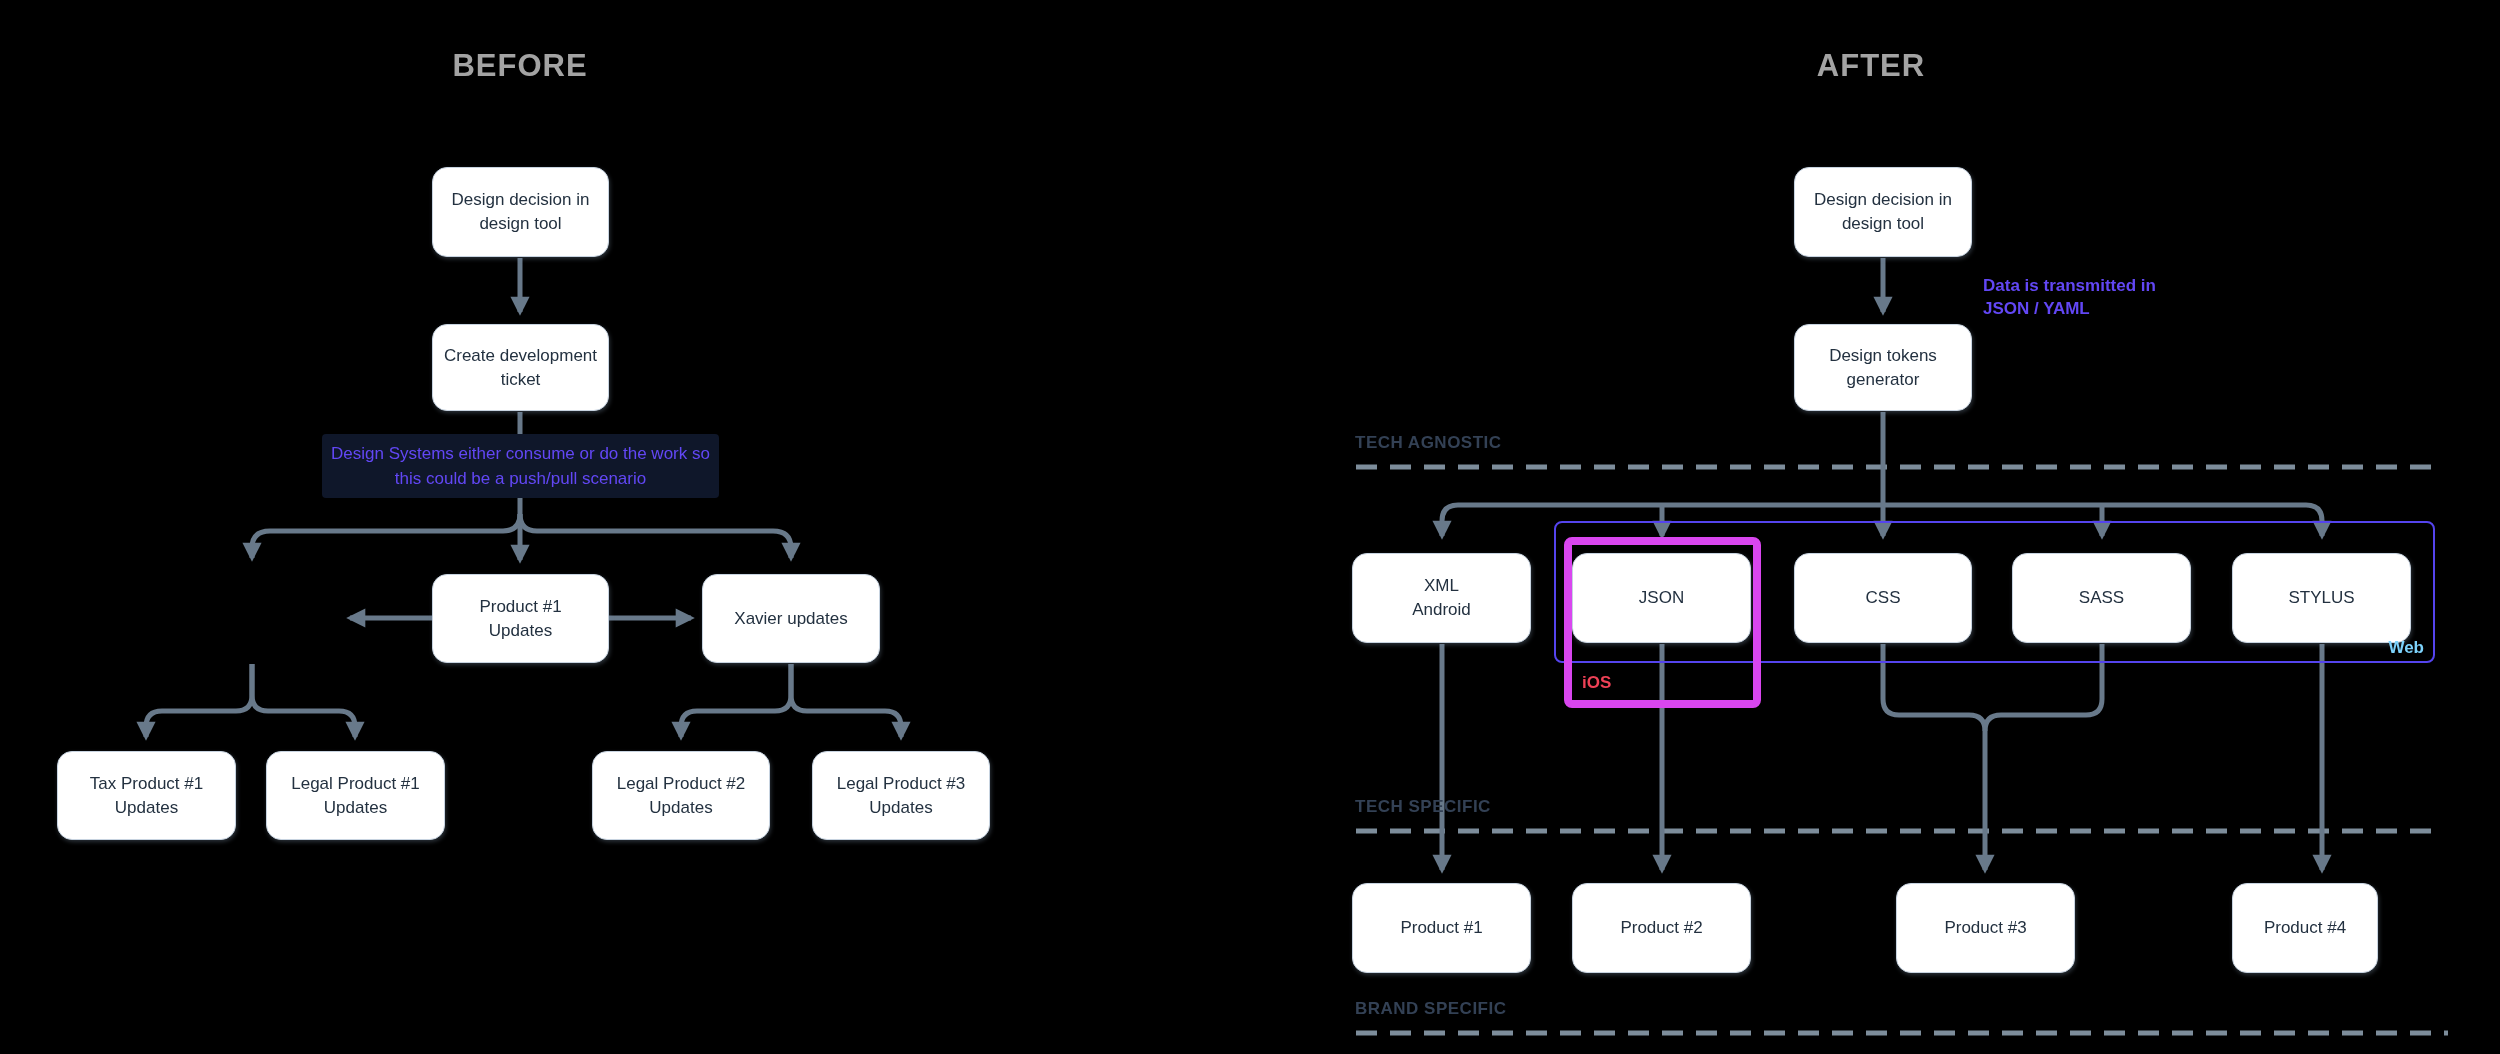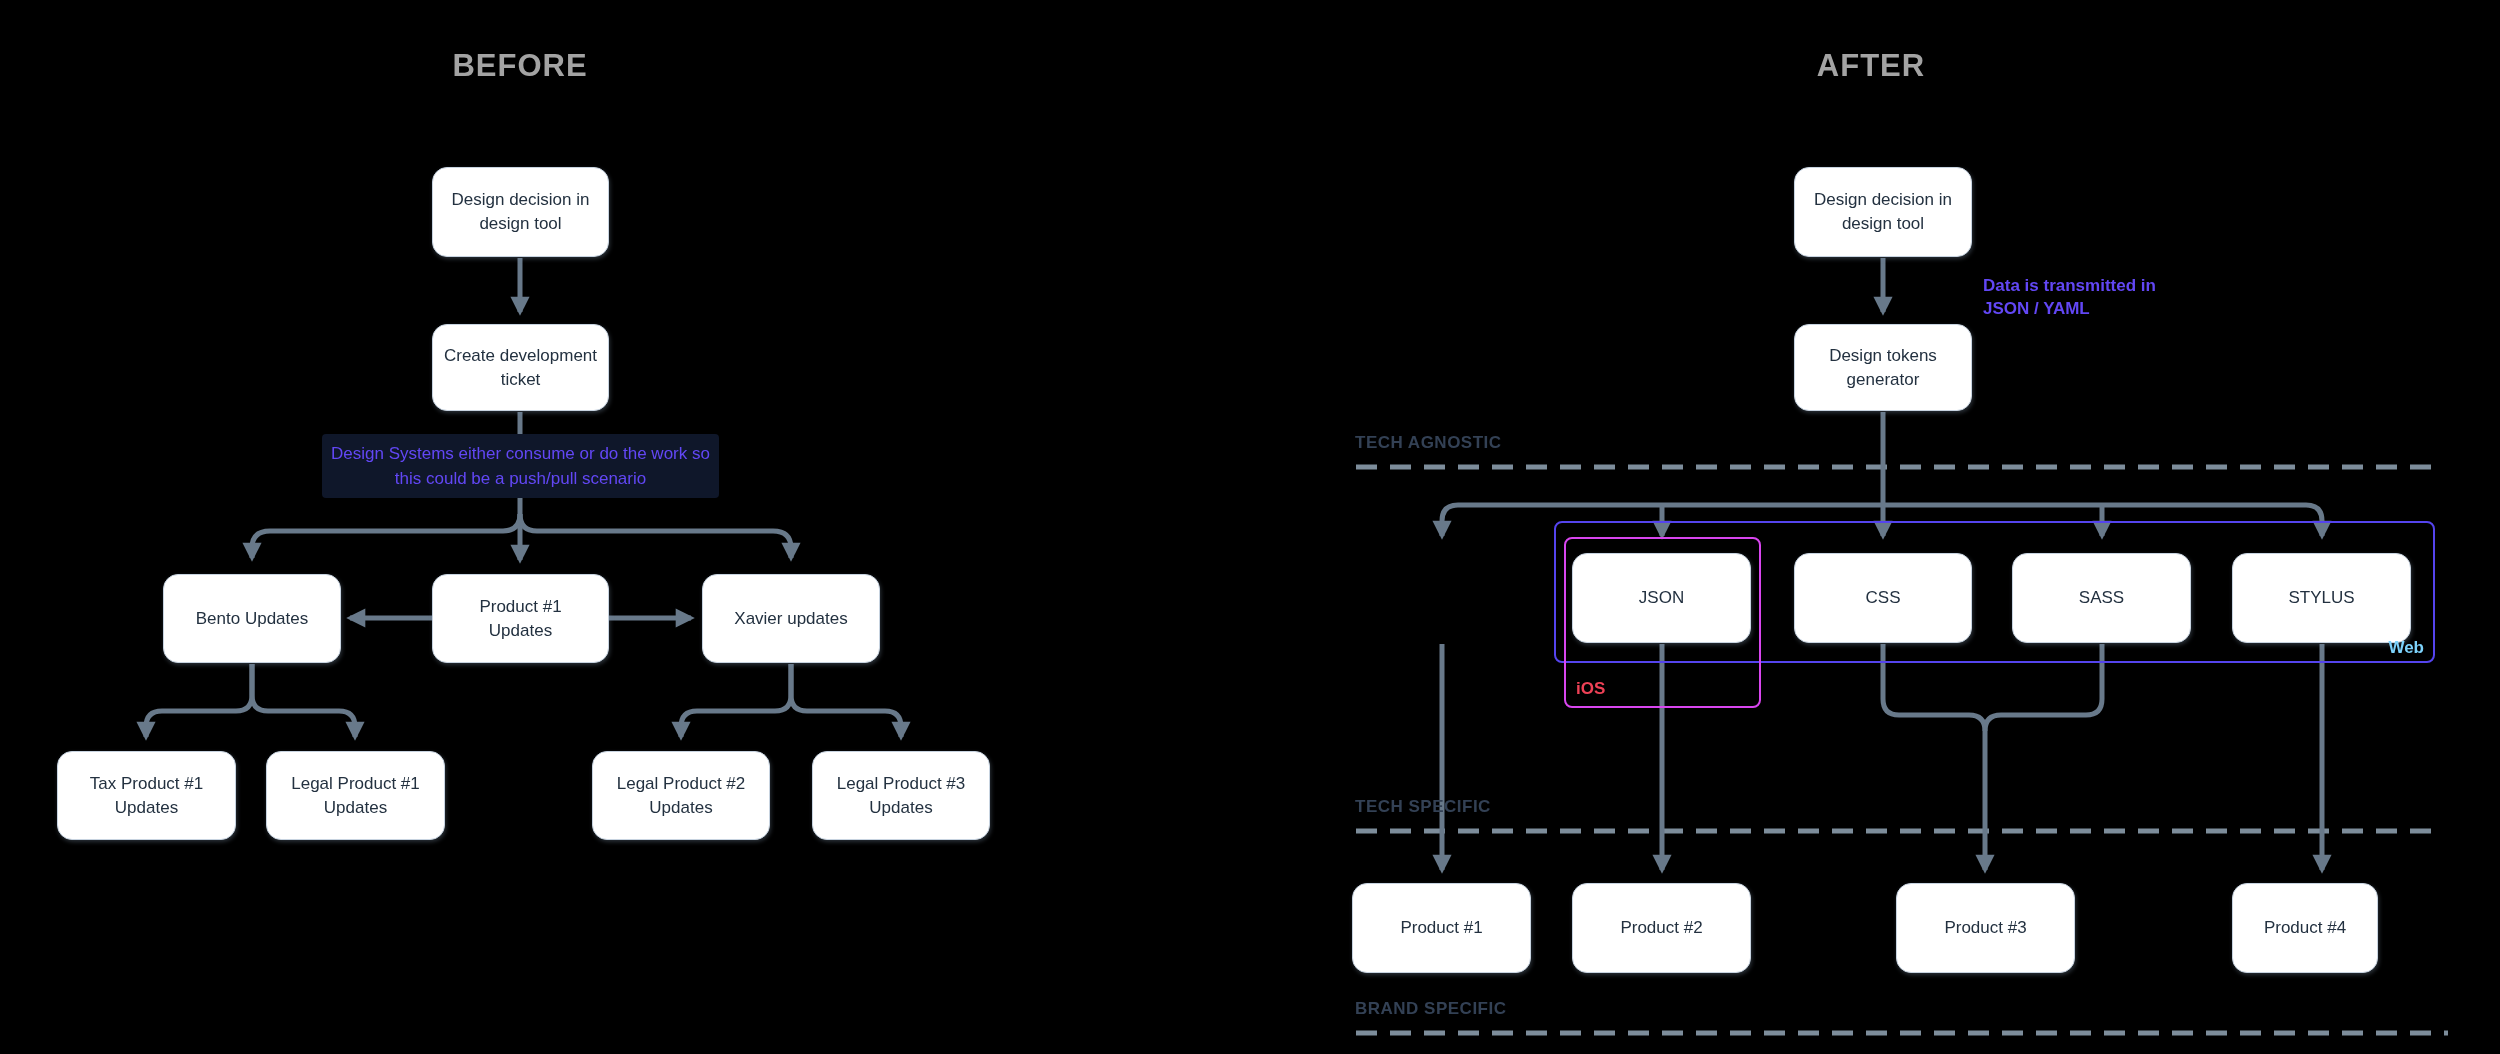--- a/index.html
+++ b/index.html
@@ -80,21 +80,21 @@
   }
   .region {
     position: absolute;
     box-sizing: border-box;
     border-radius: 8px;
     background: transparent;
     z-index: 3;
     pointer-events: none;
   }
   .region-web { border: 2px solid #5544ee; }
-  .region-ios { border: 2px solid #d946ef; }
+  .region-ios { border: 8px solid #d946ef; }
   .region-label {
     position: absolute;
     font-size: 17px;
     font-weight: bold;
     white-space: nowrap;
   }
   .region-web .region-label { right: 9px; bottom: 3px; color: #7dd3fc; }
   .region-ios .region-label { left: 10px; bottom: 7px; color: #ee4156; }
 </style>
 </head>
@@ -145,21 +145,20 @@
   <div class="flow-title" style="left:520px; top:48px;">BEFORE</div>
 
   <div class="node" style="left:432px; top:167px; width:177px; height:90px;">Design decision in
 design tool</div>
   <div class="node" style="left:432px; top:324px; width:177px; height:87px;">Create development
 ticket</div>
 
   <div class="note" style="left:322px; top:434px; width:397px; height:64px;">Design Systems either consume or do the work so
 this could be a push/pull scenario</div>
 
-  <div class="node" style="left:163px; top:574px; width:178px; height:89px;">Bento Updates</div>
   <div class="node" style="left:432px; top:574px; width:177px; height:89px;">Product #1
 Updates</div>
   <div class="node" style="left:702px; top:574px; width:178px; height:89px;">Xavier updates</div>
 
   <div class="node" style="left:57px; top:751px; width:179px; height:89px;">Tax Product #1
 Updates</div>
   <div class="node" style="left:266px; top:751px; width:179px; height:89px;">Legal Product #1
 Updates</div>
   <div class="node" style="left:592px; top:751px; width:178px; height:89px;">Legal Product #2
 Updates</div>
@@ -179,20 +178,22 @@
 
   <div class="section-label" style="left:1355px; top:433px;">TECH AGNOSTIC</div>
 
   <div class="region region-web" style="left:1554px; top:521px; width:881px; height:142px;">
     <span class="region-label">Web</span>
   </div>
   <div class="region region-ios" style="left:1564px; top:537px; width:197px; height:171px;">
     <span class="region-label">iOS</span>
   </div>
 
+  <div class="node" style="left:1352px; top:553px; width:179px; height:90px;">XML
+Android</div>
   <div class="node" style="left:1572px; top:553px; width:179px; height:90px;">JSON</div>
   <div class="node" style="left:1794px; top:553px; width:178px; height:90px;">CSS</div>
   <div class="node" style="left:2012px; top:553px; width:179px; height:90px;">SASS</div>
   <div class="node" style="left:2232px; top:553px; width:179px; height:90px;">STYLUS</div>
 
   <div class="section-label" style="left:1355px; top:797px;">TECH SPECIFIC</div>
 
   <div class="node" style="left:1352px; top:883px; width:179px; height:90px;">Product #1</div>
   <div class="node" style="left:1572px; top:883px; width:179px; height:90px;">Product #2</div>
   <div class="node" style="left:1896px; top:883px; width:179px; height:90px;">Product #3</div>

